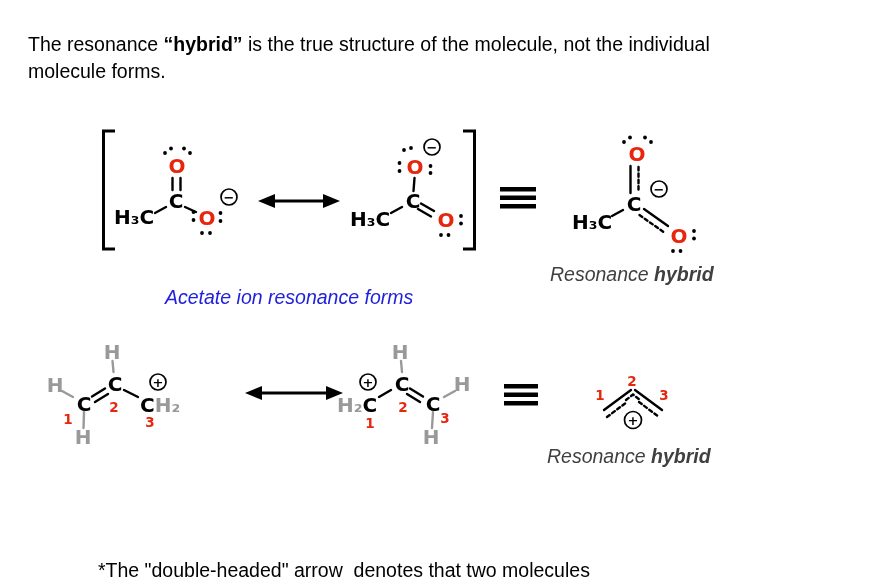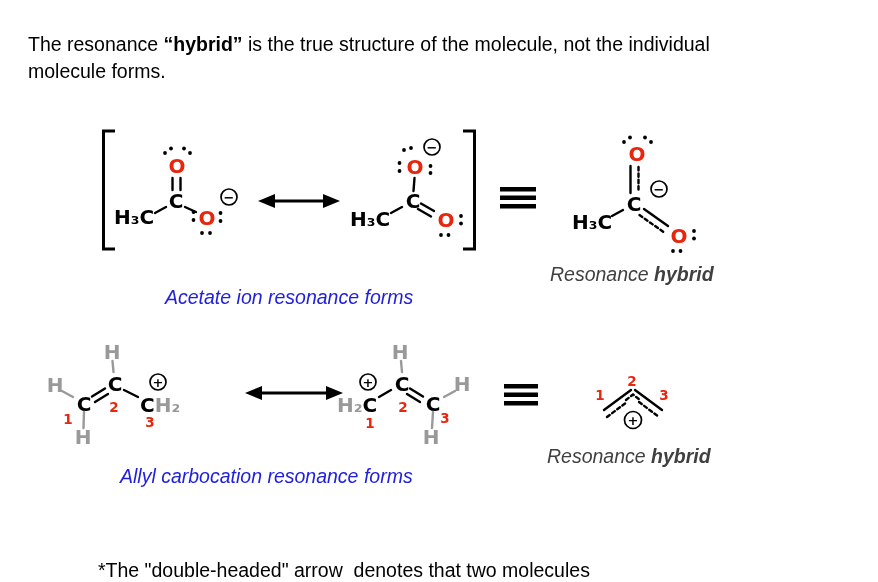--- a/index.html
+++ b/index.html
@@ -238,21 +238,20 @@
     </g>
   </svg>
 
   <div class="abs header">
     <div><span>The resonance </span><span class="b">“hybrid”</span><span> is the true structure of the molecule, not the individual</span></div>
     <div>molecule forms.</div>
   </div>
 
   <div class="caption blue" style="left:165px;top:266px;margin-top:20px;">Acetate ion resonance forms</div>
   <div class="caption" style="left:550px;top:263px;"><span>Resonance </span><span class="b">hybrid</span></div>
-  <div class="caption blue" style="left:120px;top:465px;">Allyl carbocation resonance forms</div>
   <div class="caption" style="left:547px;top:445px;"><span>Resonance </span><span class="b">hybrid</span></div>
 
   <div class="abs footnote">
     <div>*The "double-headed" arrow  denotes that two molecules</div>
     
   </div>
 
 </div>
 
 </body></html>

